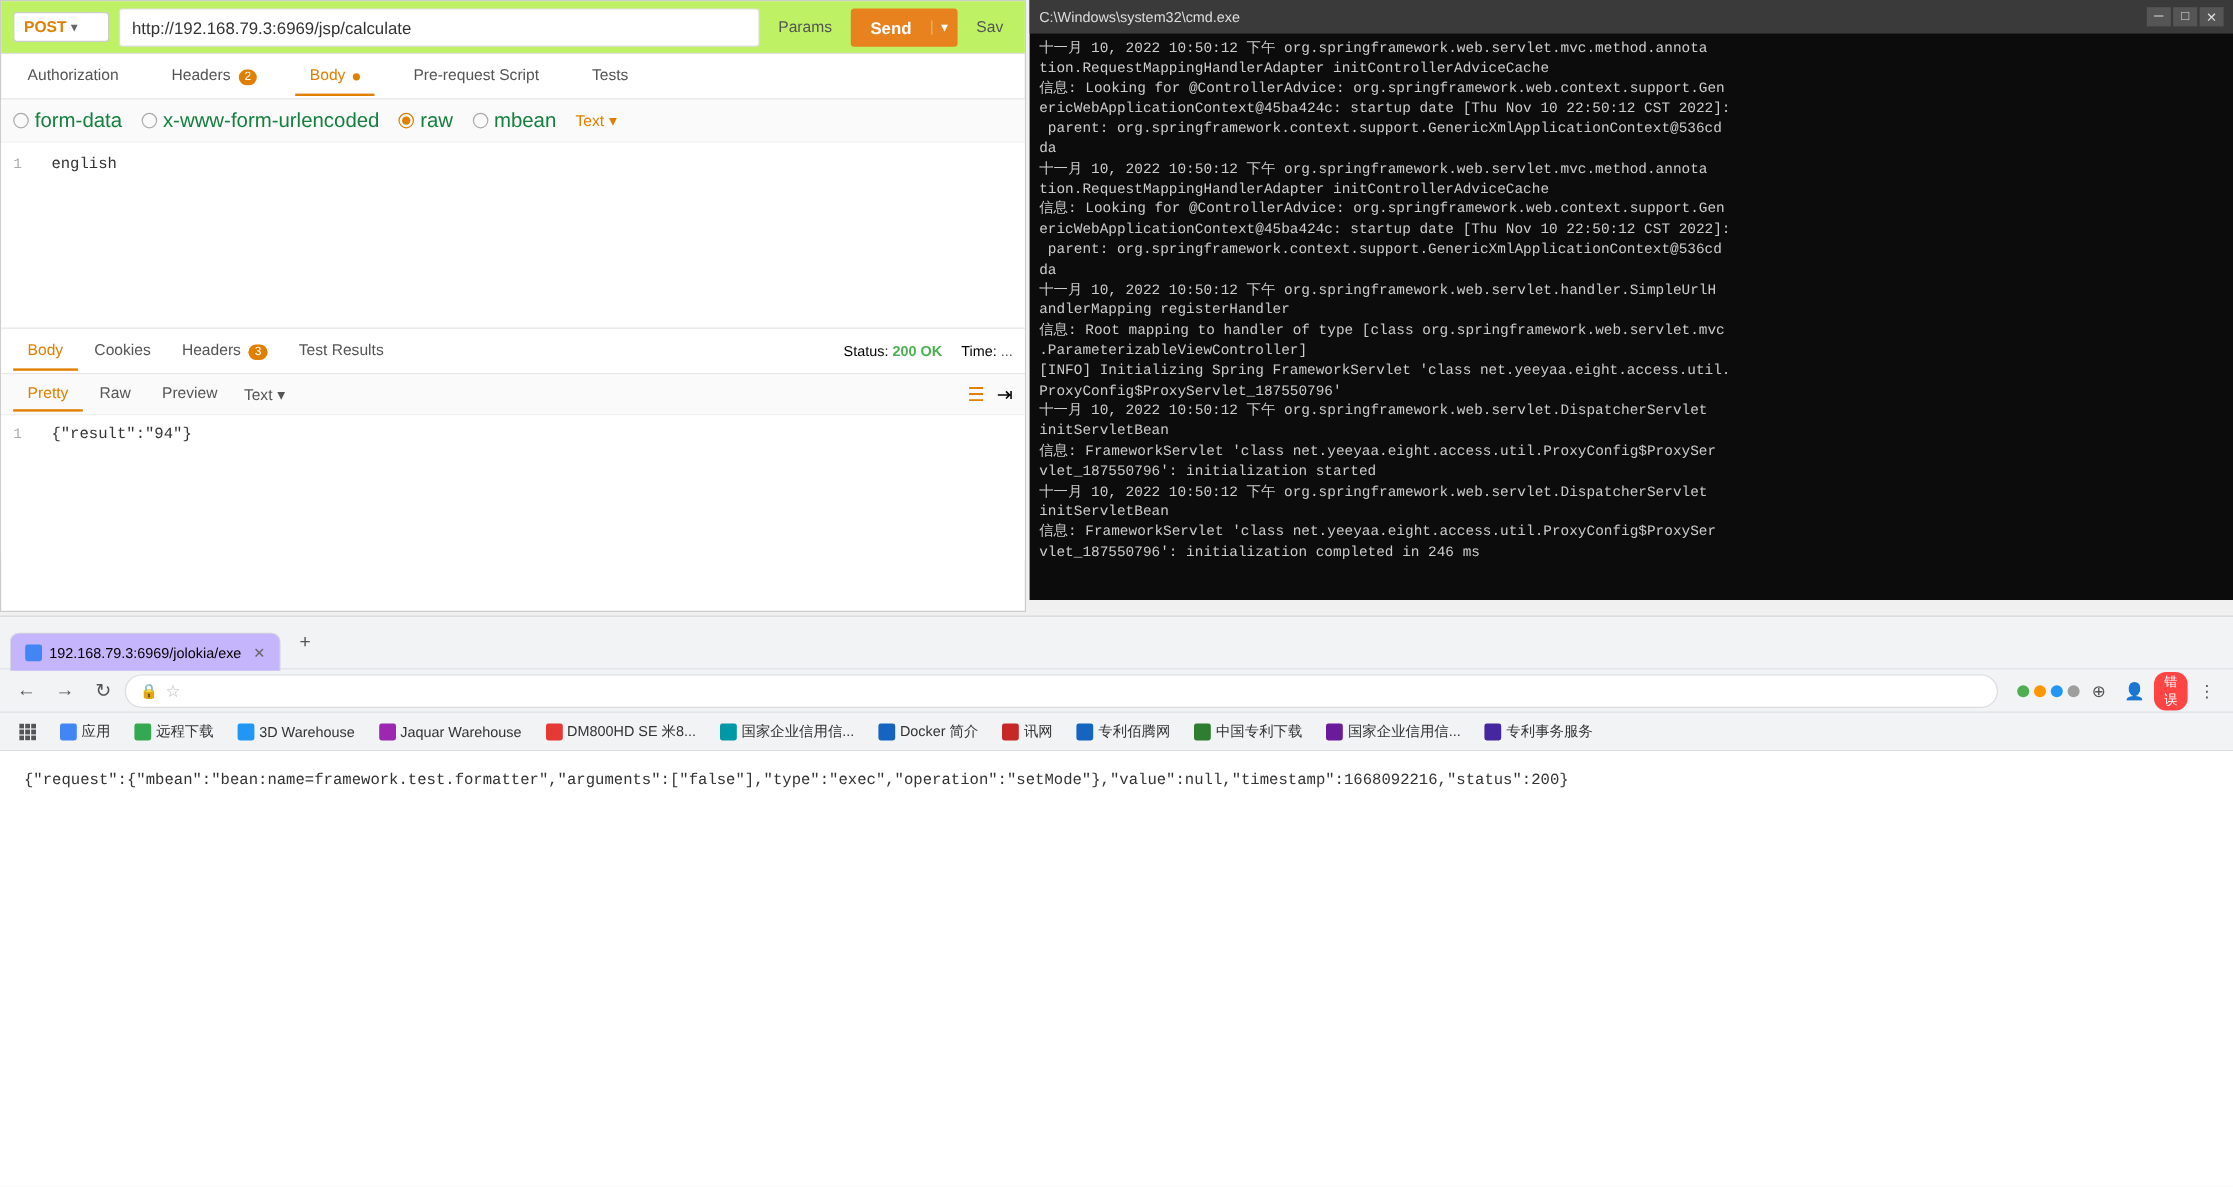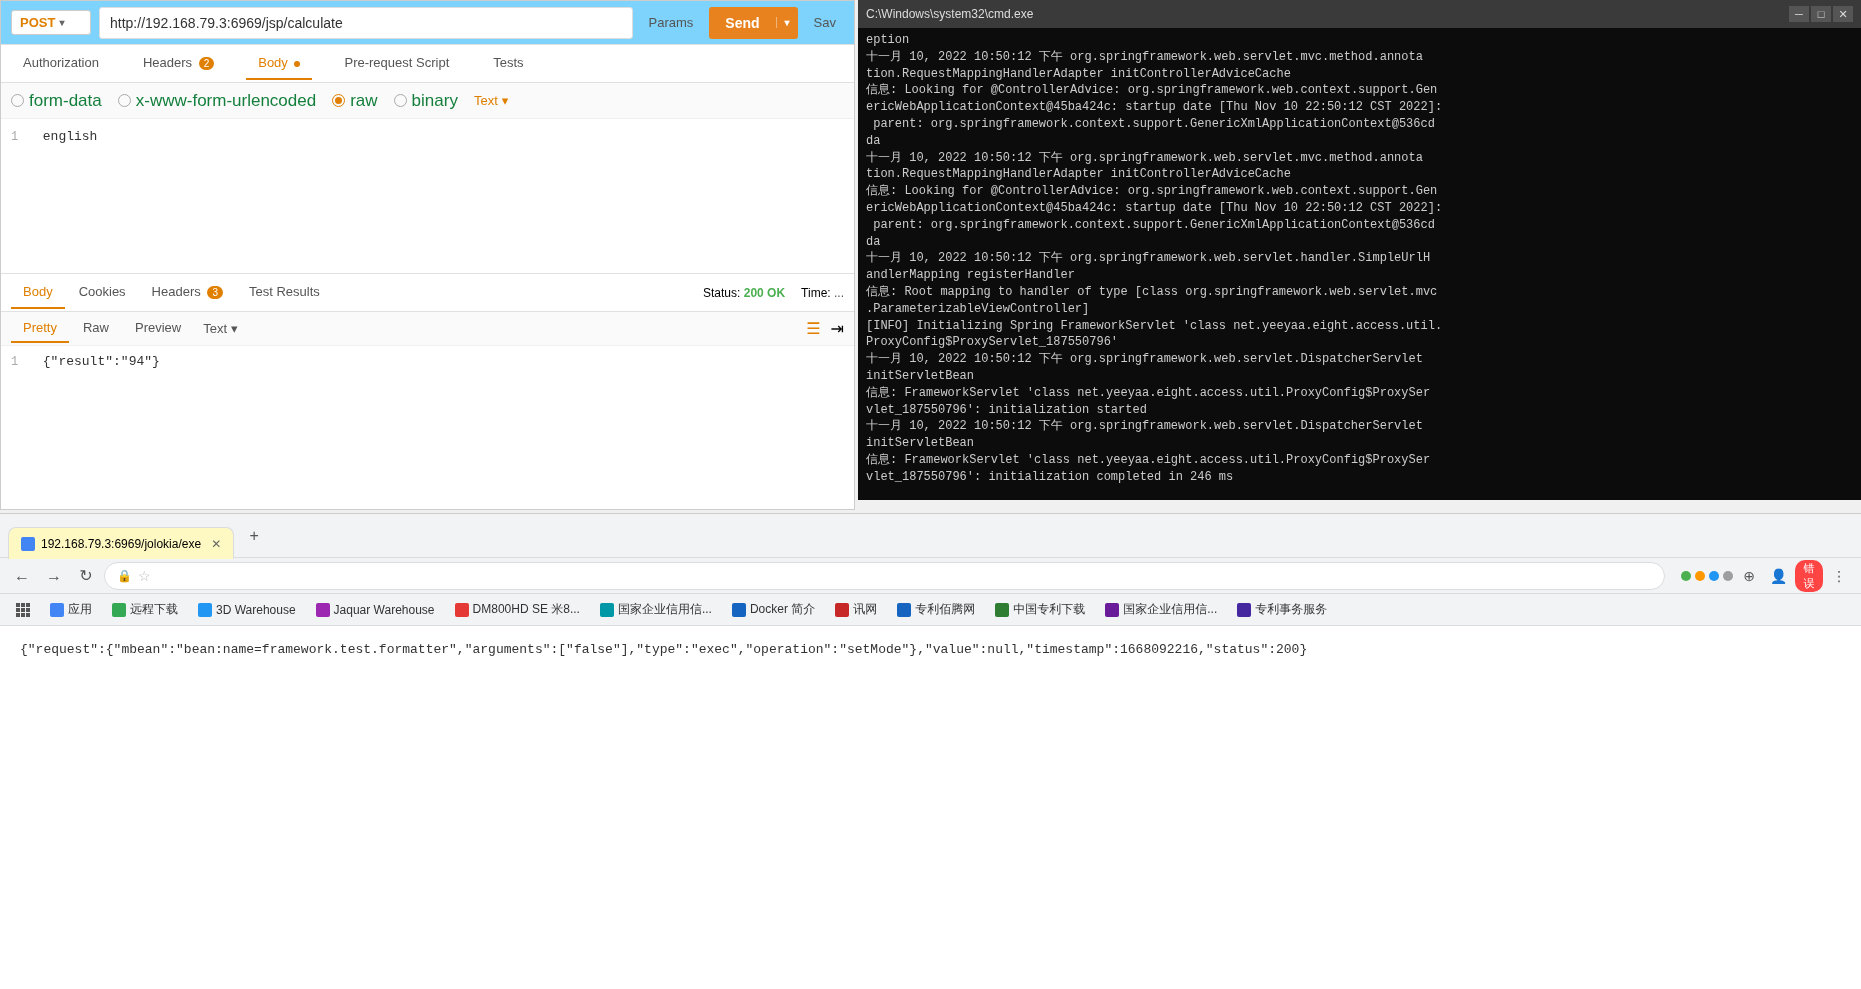--- a/index.html
+++ b/index.html
@@ -13,21 +13,21 @@
       height: 510px;
       background: #fff;
       border: 1px solid #ccc;
     }
 
     
     .postman-topbar {
       display: flex;
       align-items: center;
       height: 44px;
-      background: #7dd3fc;
+      background: #bef264;
       border-bottom: 1px solid #e0e0e0;
       padding: 0 10px;
       gap: 8px;
     }
     .method-selector {
       display: flex;
       align-items: center;
       background: #fff;
       border: 1px solid #ccc;
       border-radius: 3px;
@@ -335,21 +335,21 @@
       border-bottom: 1px solid #dadce0;
       display: flex;
       align-items: center;
       padding: 0 8px;
       gap: 6px;
     }
     .browser-tab {
       display: flex;
       align-items: center;
       height: 32px;
-      background: #fef9c3;
+      background: #c4b5fd;
       border: 1px solid #dadce0;
       border-bottom: none;
       border-radius: 8px 8px 0 0;
       padding: 0 12px;
       font-size: 12px;
       gap: 6px;
       min-width: 200px;
       margin-top: 15px;
     }
     .tab-favicon { width: 14px; height: 14px; background: #4285f4; border-radius: 2px; }
@@ -532,21 +532,21 @@
     <label class="radio-option">
       <div class="radio-circle"></div>
       <span>x-www-form-urlencoded</span>
     </label>
     <label class="radio-option">
       <div class="radio-circle selected"></div>
       <span>raw</span>
     </label>
     <label class="radio-option">
       <div class="radio-circle"></div>
-      <span>binary</span>
+      <span>mbean</span>
     </label>
     <div class="text-dropdown">
       <span>Text</span>
       <span>▾</span>
     </div>
   </div>
 
   <div class="code-editor">
     <span class="line-number">1</span>
     <span>english</span>
@@ -608,21 +608,20 @@
 <div class="cmd-window">
   <div class="cmd-titlebar">
     <span class="cmd-title">C:\Windows\system32\cmd.exe</span>
     <div class="cmd-controls">
       <button class="cmd-control-btn">─</button>
       <button class="cmd-control-btn">□</button>
       <button class="cmd-control-btn">✕</button>
     </div>
   </div>
   <div class="cmd-content" id="cmd-lines-container">
-      <div class="cmd-line">eption</div>
       <div class="cmd-line">十一月 10, 2022 10:50:12 下午 org.springframework.web.servlet.mvc.method.annota</div>
       <div class="cmd-line">tion.RequestMappingHandlerAdapter initControllerAdviceCache</div>
       <div class="cmd-line">信息: Looking for @ControllerAdvice: org.springframework.web.context.support.Gen</div>
       <div class="cmd-line">ericWebApplicationContext@45ba424c: startup date [Thu Nov 10 22:50:12 CST 2022]:</div>
       <div class="cmd-line"> parent: org.springframework.context.support.GenericXmlApplicationContext@536cd</div>
       <div class="cmd-line">da</div>
       <div class="cmd-line">十一月 10, 2022 10:50:12 下午 org.springframework.web.servlet.mvc.method.annota</div>
       <div class="cmd-line">tion.RequestMappingHandlerAdapter initControllerAdviceCache</div>
       <div class="cmd-line">信息: Looking for @ControllerAdvice: org.springframework.web.context.support.Gen</div>
       <div class="cmd-line">ericWebApplicationContext@45ba424c: startup date [Thu Nov 10 22:50:12 CST 2022]:</div>

